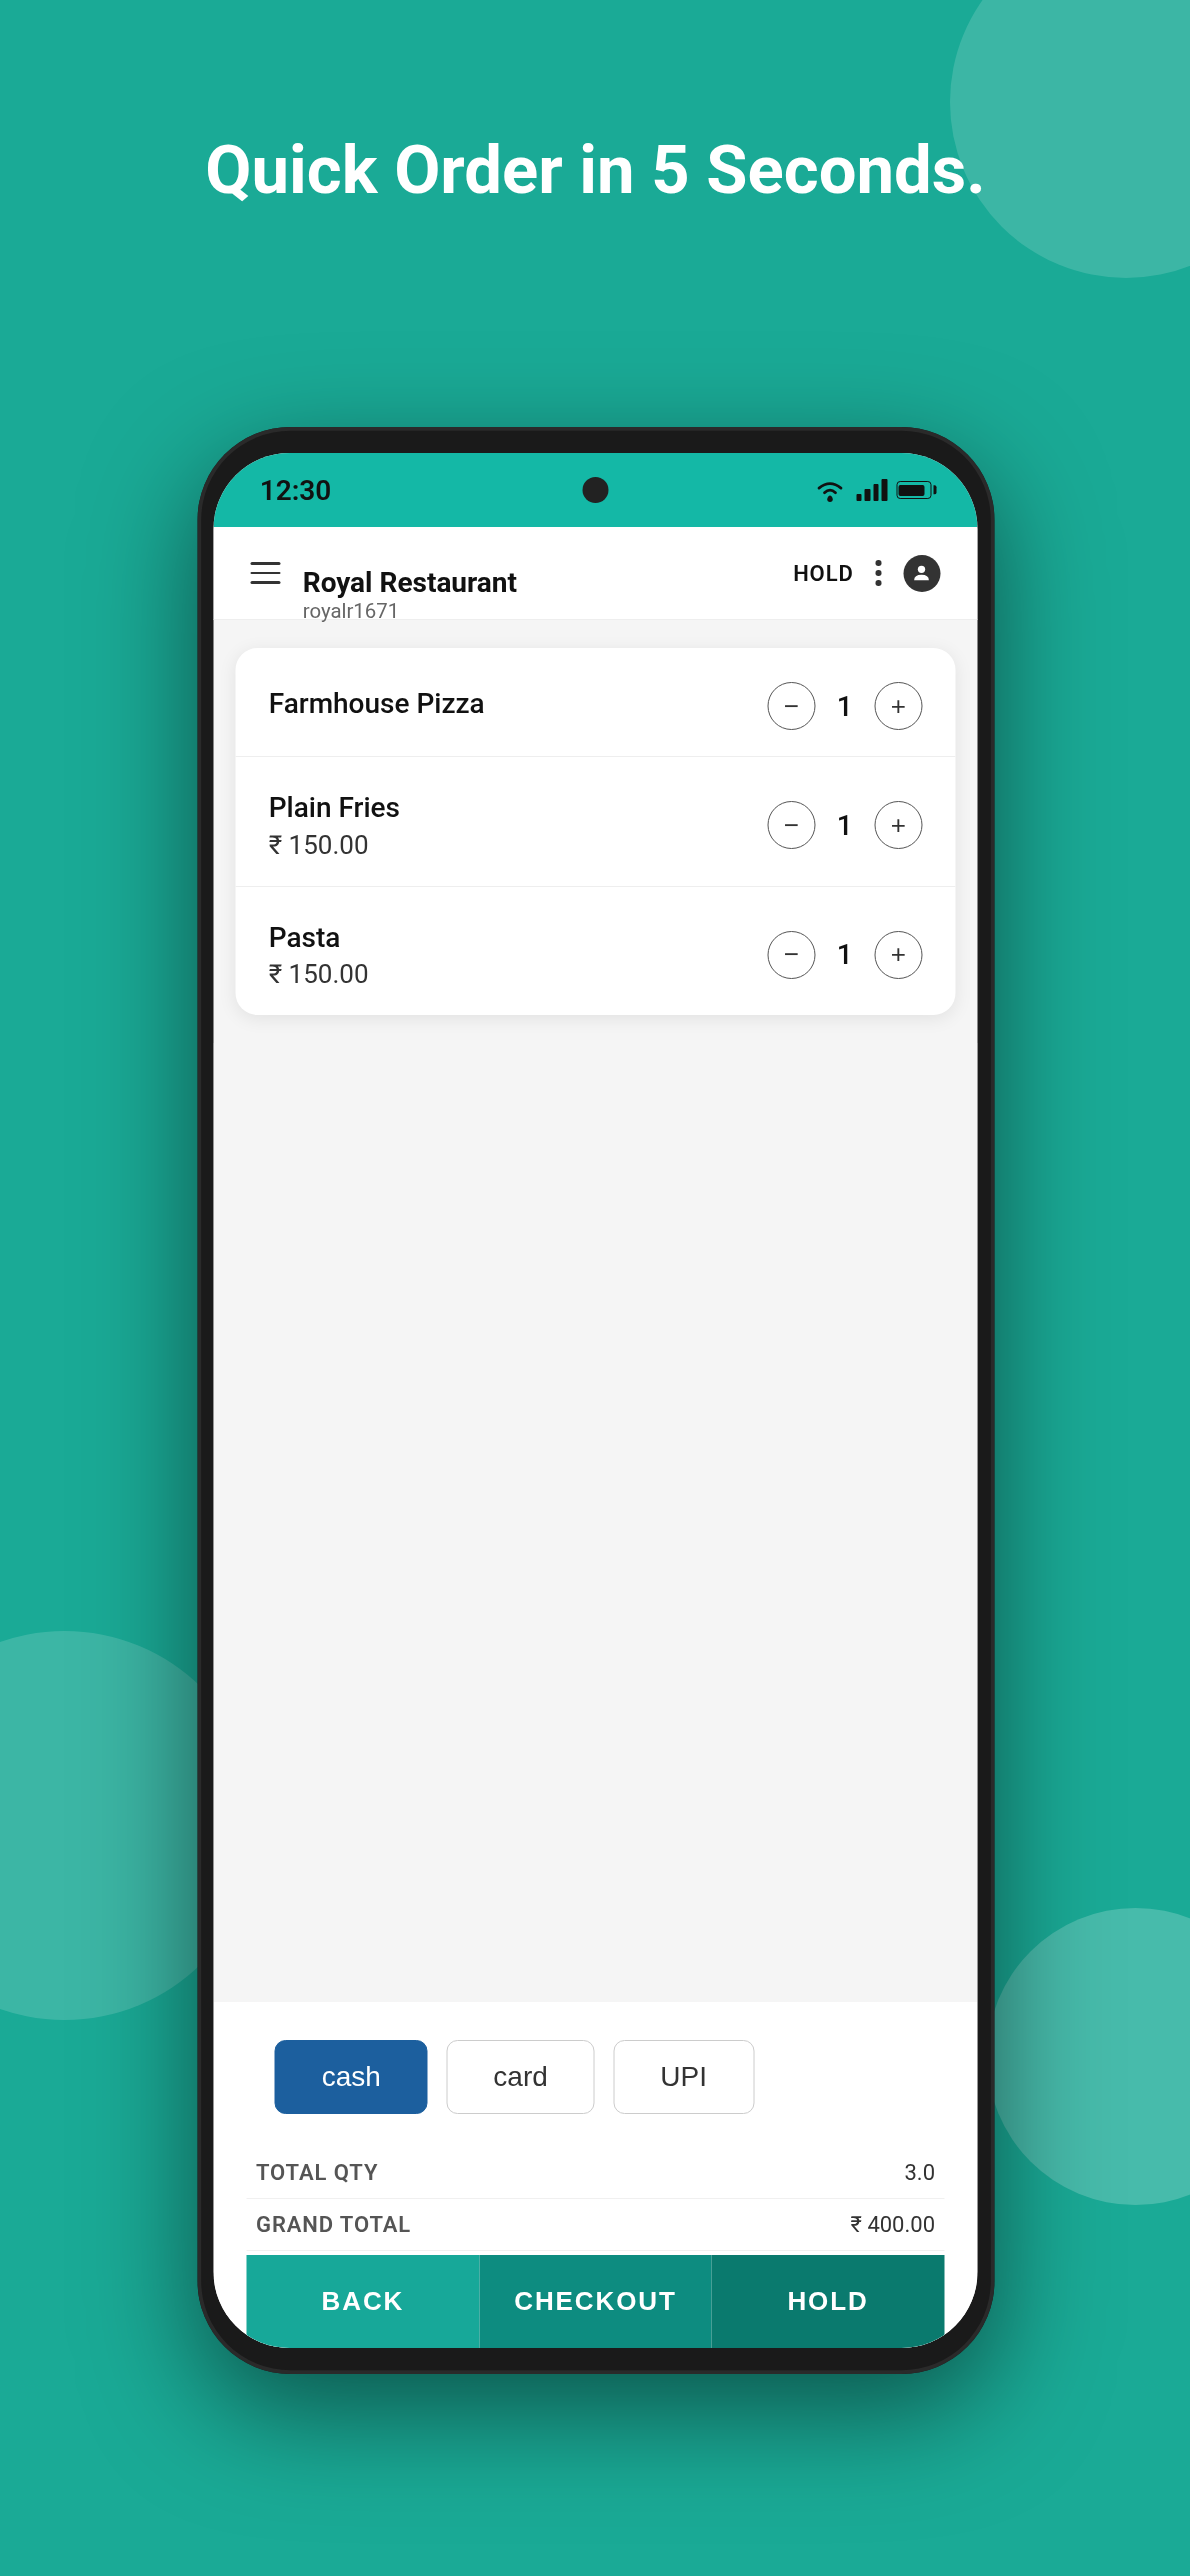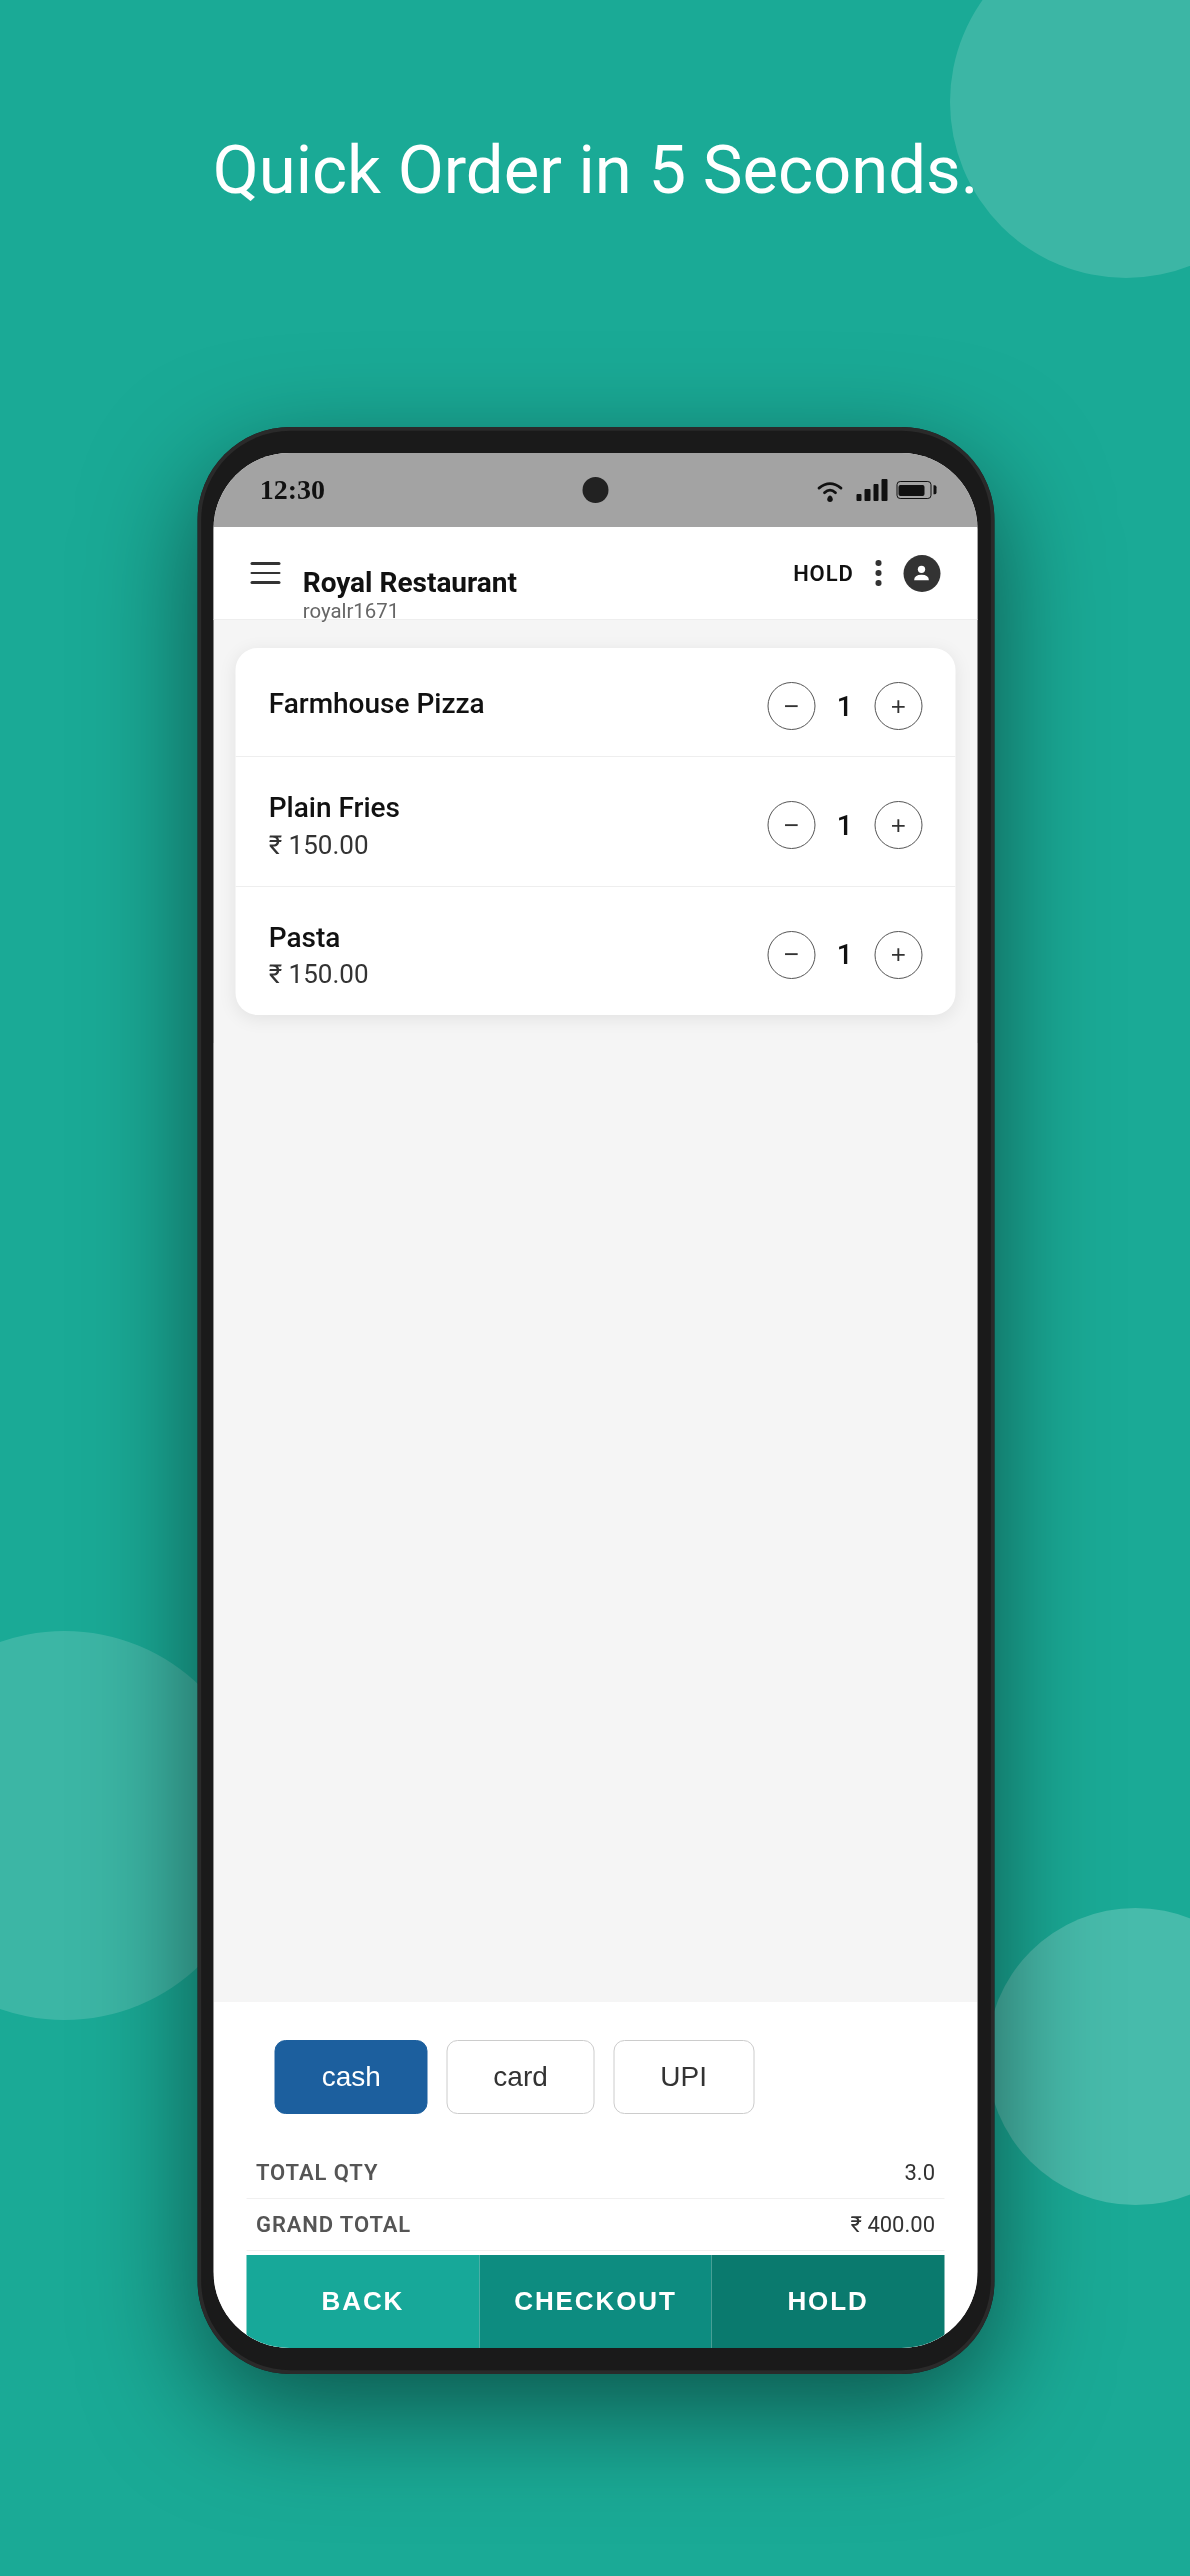--- a/index.html
+++ b/index.html
@@ -46,21 +46,21 @@
 
     
     .headline {
       position: absolute;
       top: 130px;
       left: 0;
       right: 0;
       text-align: center;
       color: white;
       font-size: 67px;
-      font-weight: 400;
+      font-weight: 700;
       line-height: 1.2;
       padding: 0 74px;
     }
 
     
     .phone-wrapper {
       position: absolute;
       top: 427px;
       left: 50%;
       transform: translateX(-50%);
@@ -87,28 +87,27 @@
       left: 16.7px;
       right: 16.7px;
       bottom: 26px;
       background: #f5f5f5;
       border-radius: 76px;
       overflow: hidden;
     }
 
     
     .status-bar {
-      background: #a3a3a3;
+      background: #14b8a6;
       height: 74px;
       display: flex;
       align-items: center;
       justify-content: space-between;
       padding: 0 46px;
       position: relative;
-      font-family: Liberation Serif, serif;
     }
 
     .status-time {
       font-size: 28px;
       font-weight: 600;
       color: #111;
     }
 
     .status-camera {
       position: absolute;

